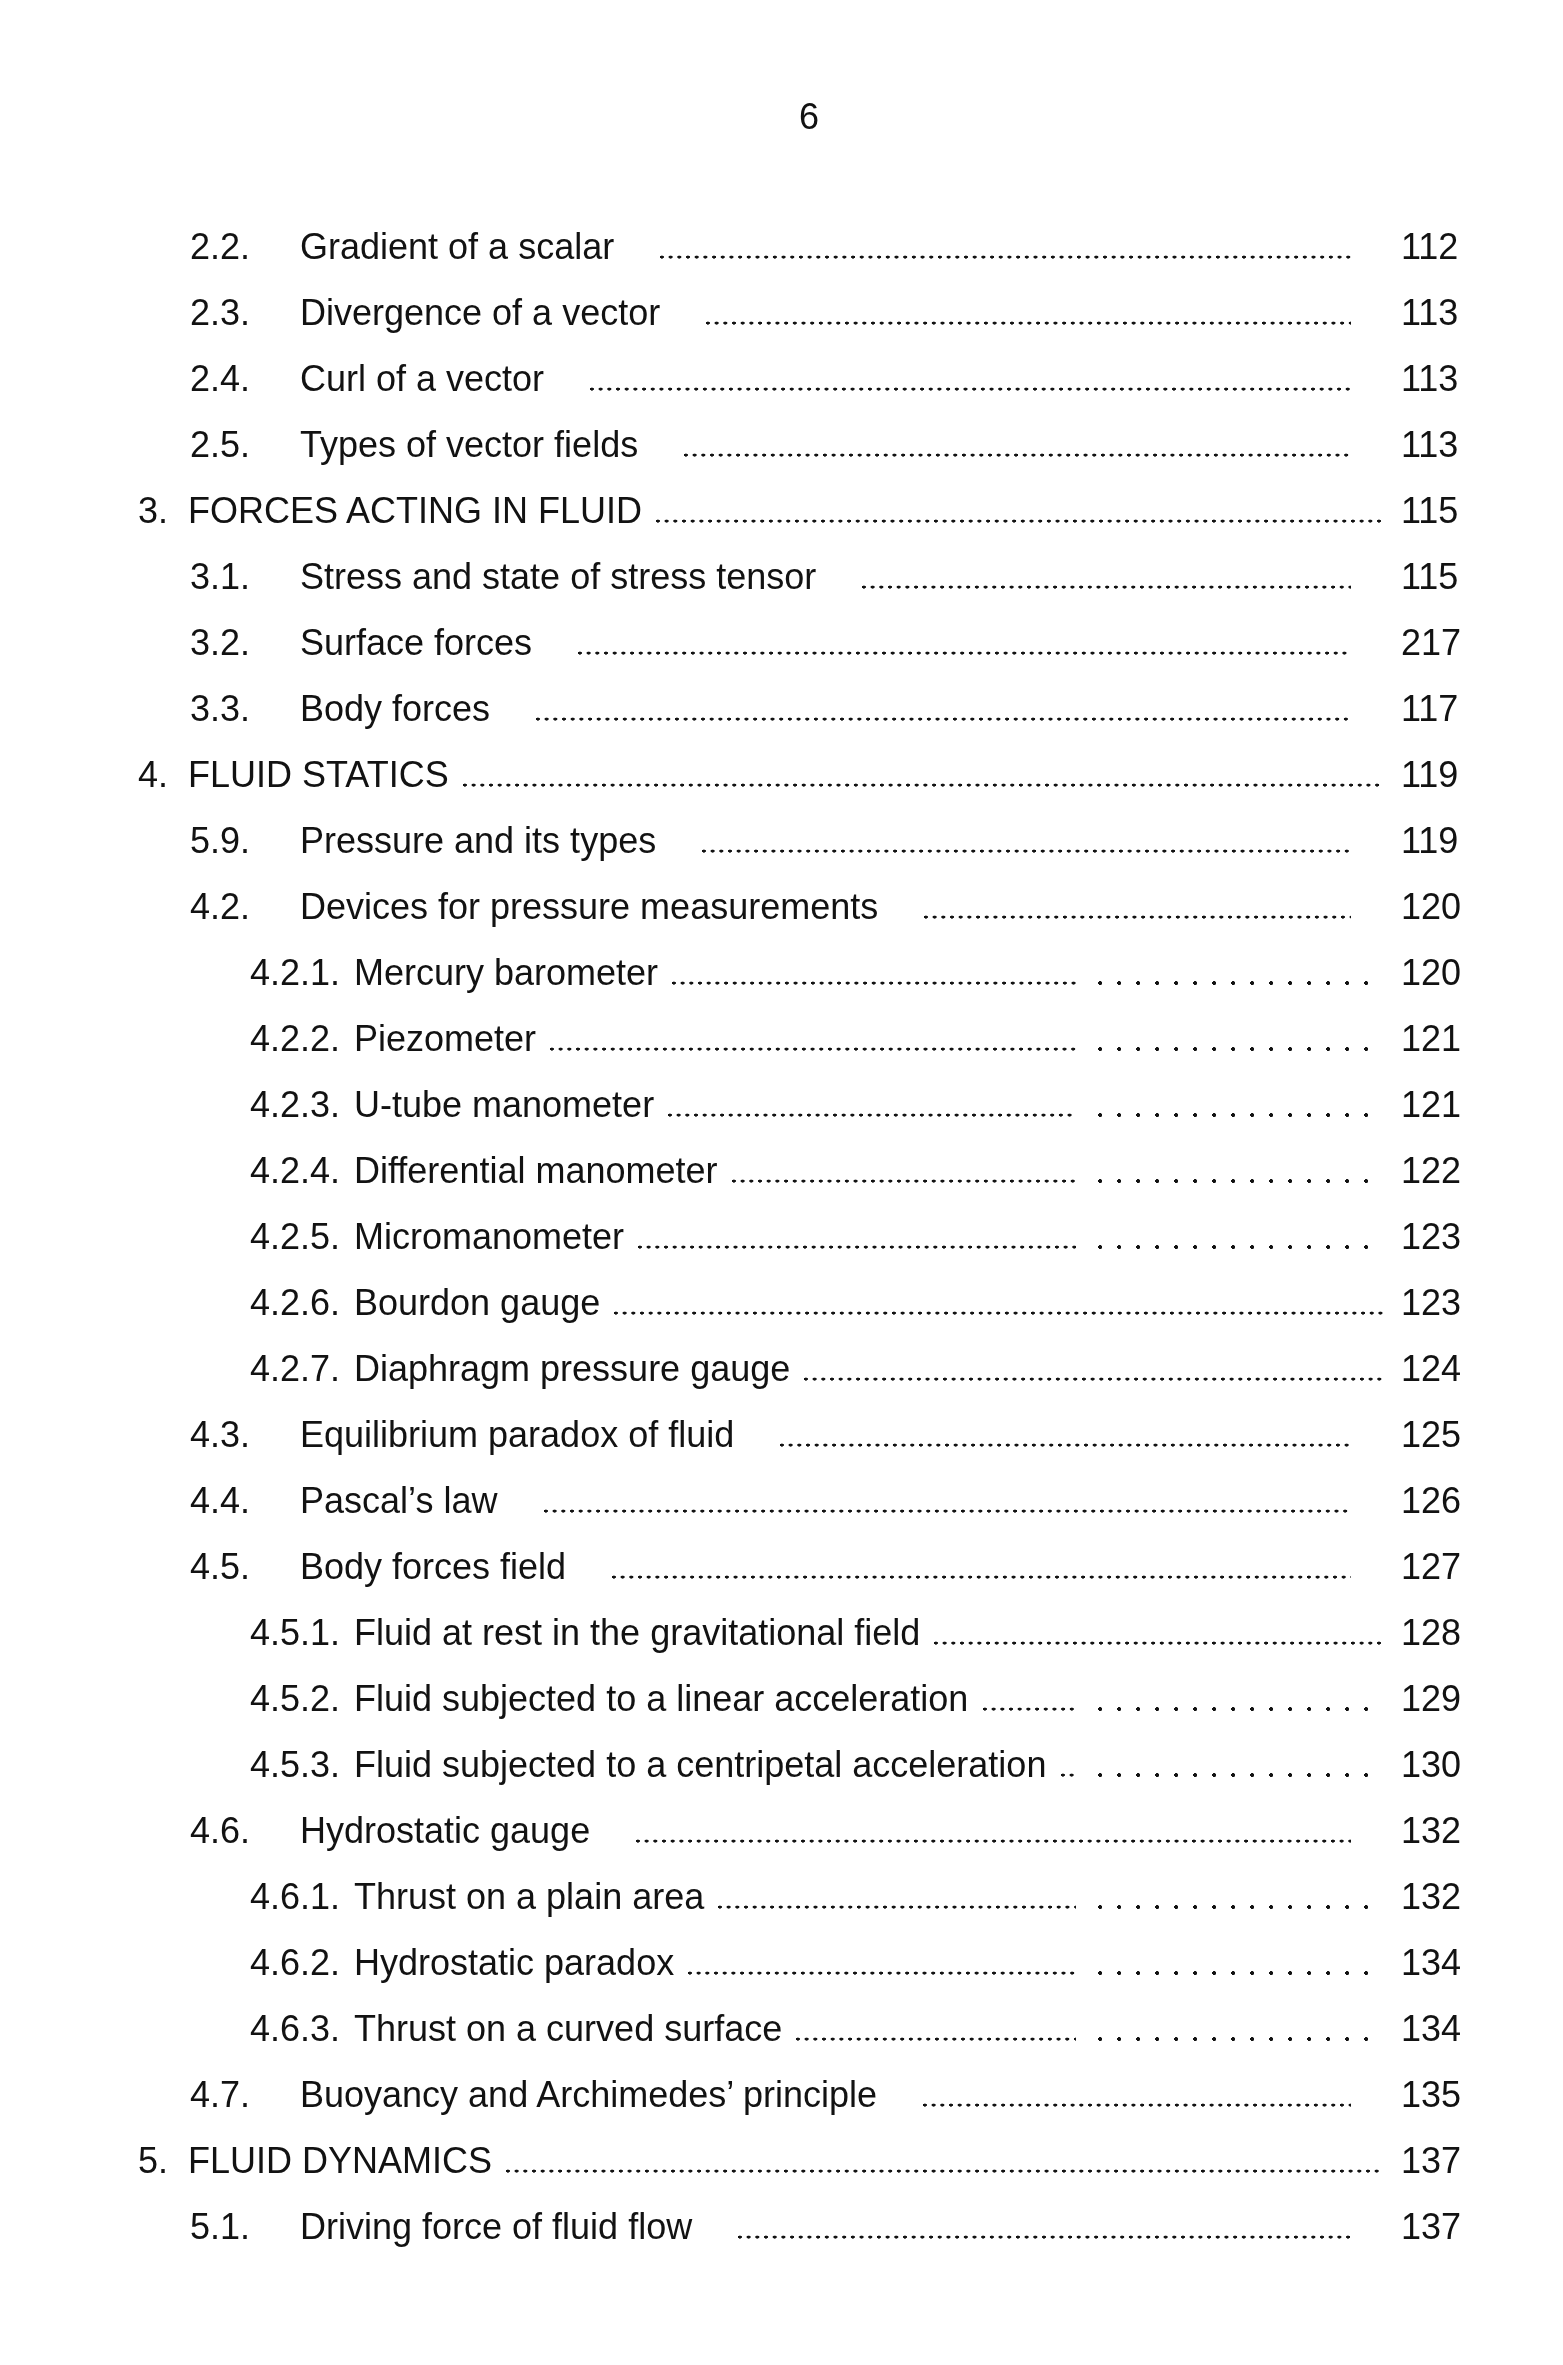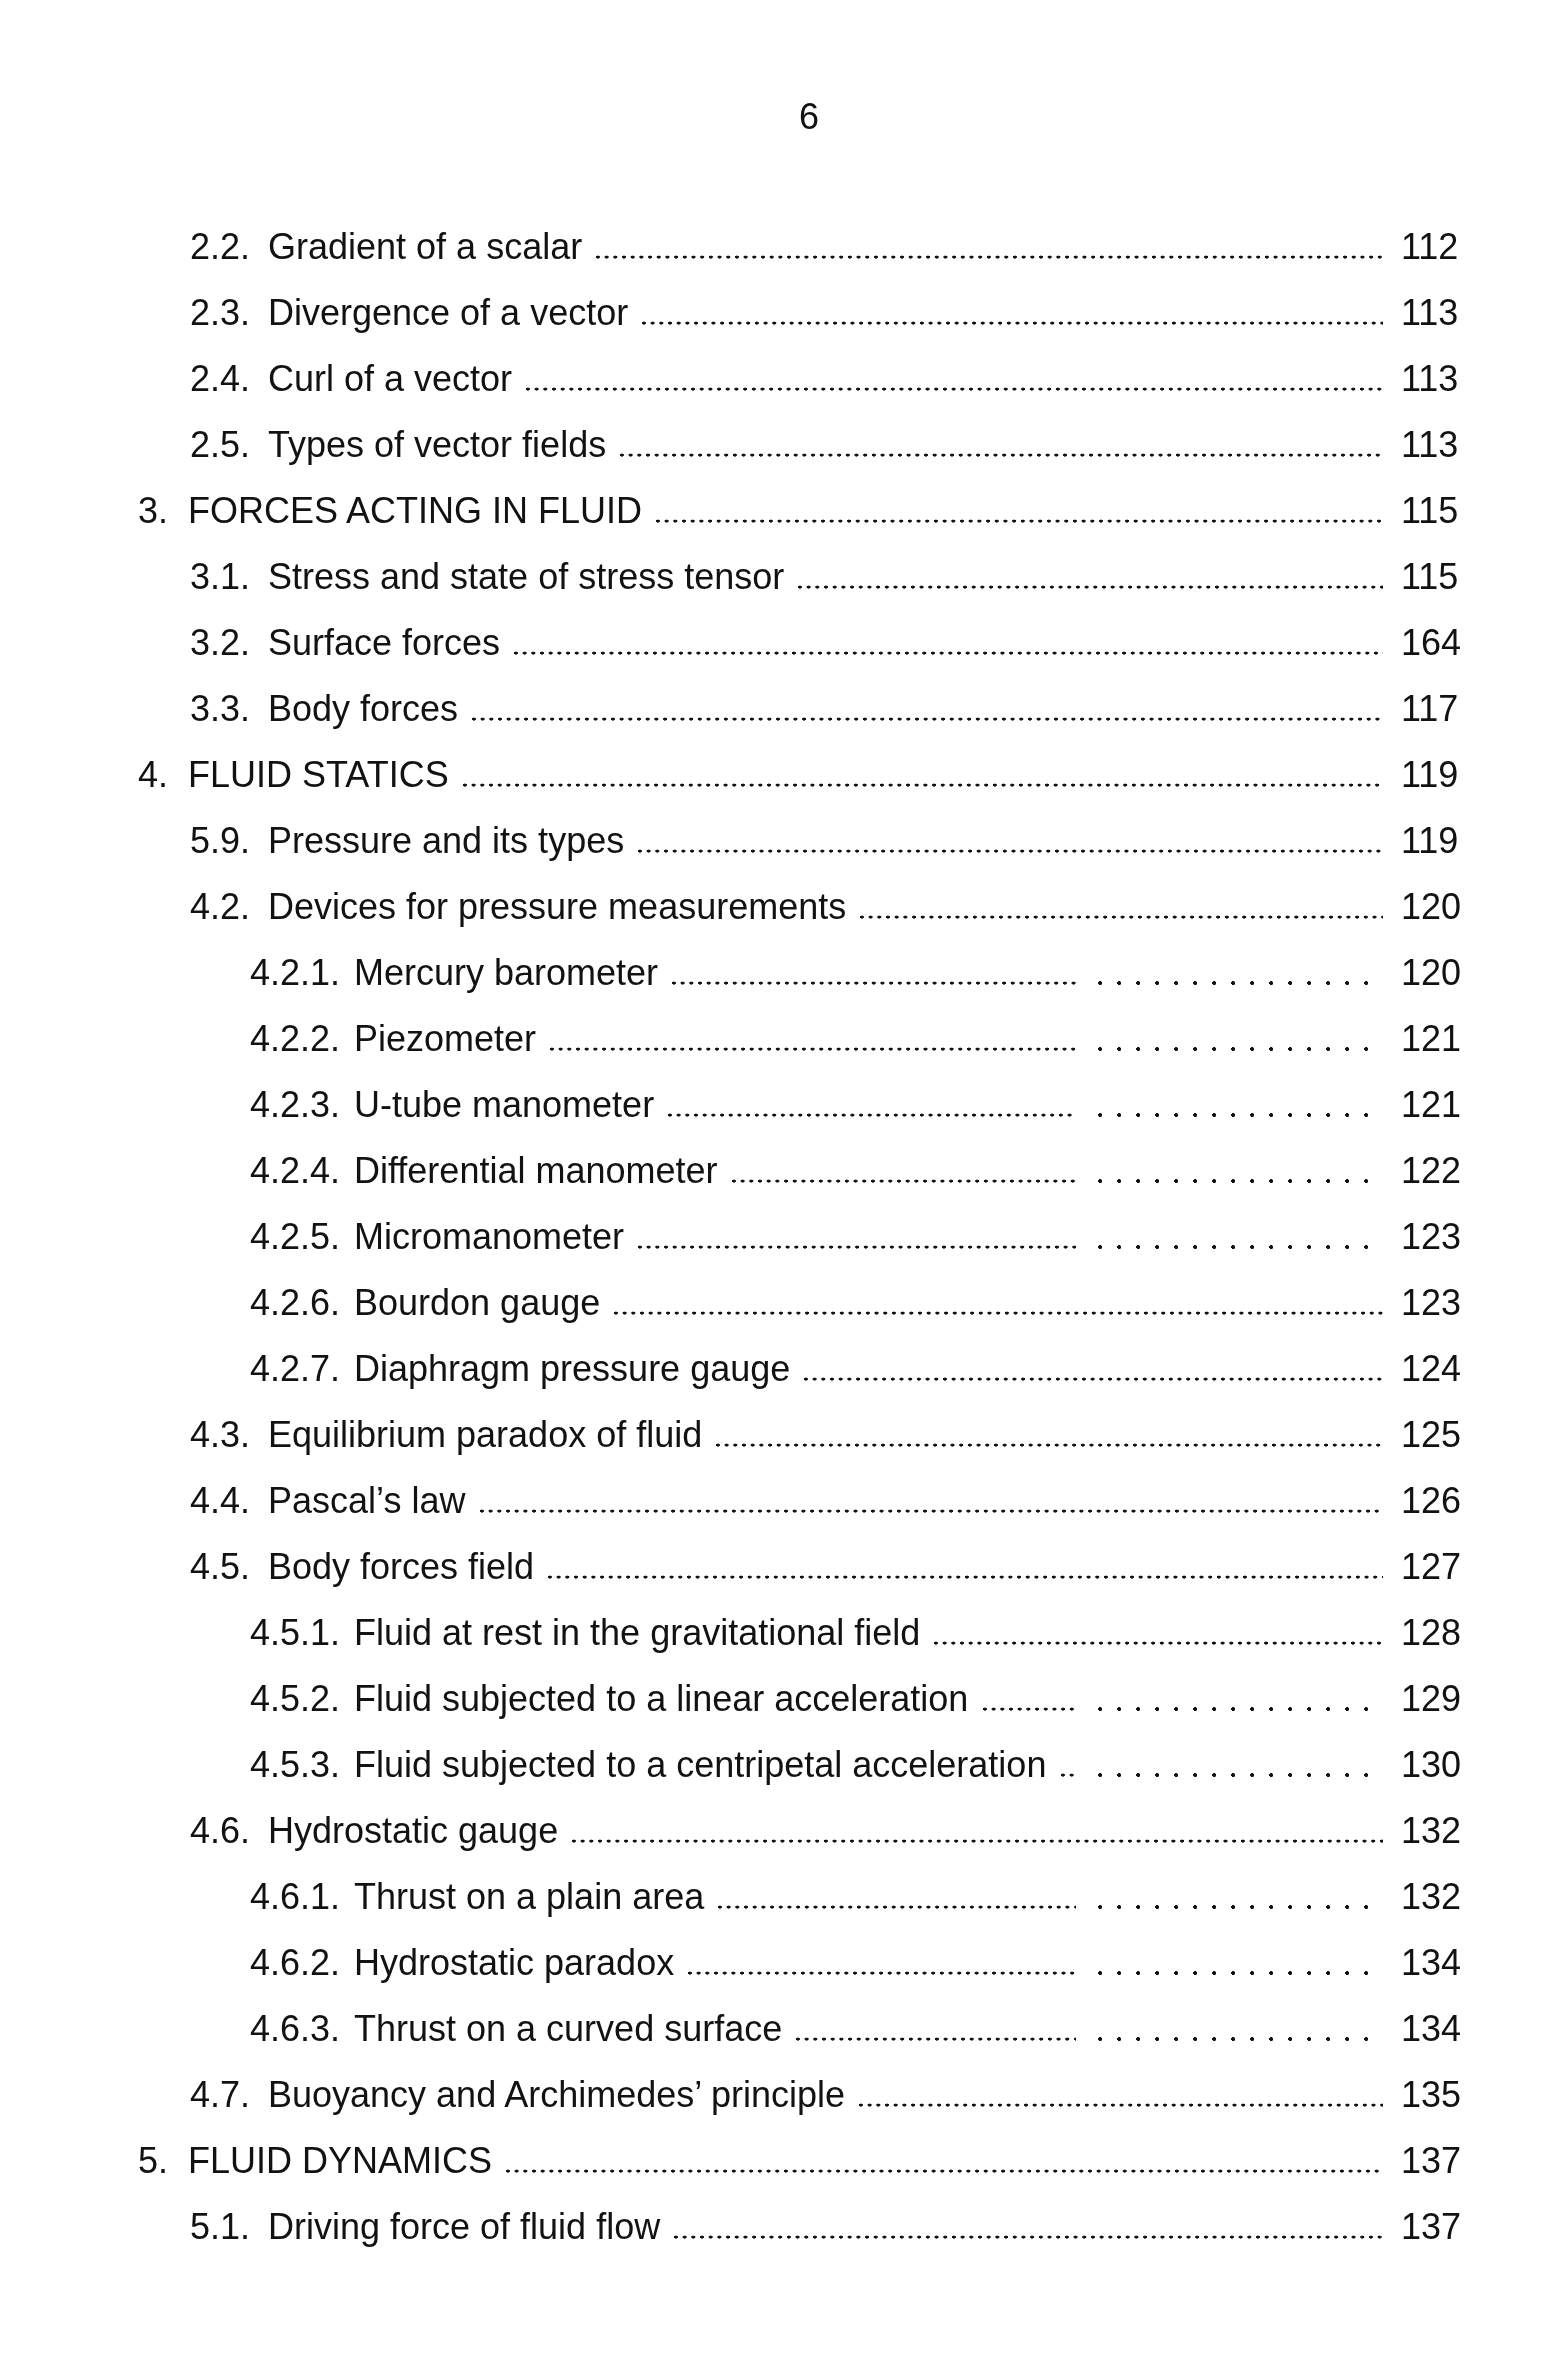--- a/index.html
+++ b/index.html
@@ -32,21 +32,21 @@
 
   .row {
     display: flex;
     align-items: baseline;
     height: 66px;
     font-size: 36px;
     line-height: normal;
   }
   .lvl1 { margin-left: 0; }
   .lvl1 .num { min-width: 50px; }
-  .lvl2 { margin-left: 52px; }
+  .lvl2 { margin-left: 52px; gap: 32px; }
   .lvl2 .num { min-width: 78px; }
   .lvl3 { margin-left: 112px; }
   .lvl3 .num { min-width: 104px; }
 
   .num, .title { white-space: pre; flex: 0 0 auto; }
 
   .leader {
     flex: 1 1 0px;
     min-width: 0;
     height: 4.5px;
@@ -115,21 +115,21 @@
       <div class="row lvl2">
         <span class="num">3.1.</span>
         <span class="title">Stress and state of stress tensor</span>
         <span class="leader"></span>
         <span class="pg">115</span>
       </div>
       <div class="row lvl2">
         <span class="num">3.2.</span>
         <span class="title">Surface forces</span>
         <span class="leader"></span>
-        <span class="pg">164</span>
+        <span class="pg">217</span>
       </div>
       <div class="row lvl2">
         <span class="num">3.3.</span>
         <span class="title">Body forces</span>
         <span class="leader"></span>
         <span class="pg">117</span>
       </div>
       <div class="row lvl1">
         <span class="num">4.</span>
         <span class="title">FLUID STATICS</span>

